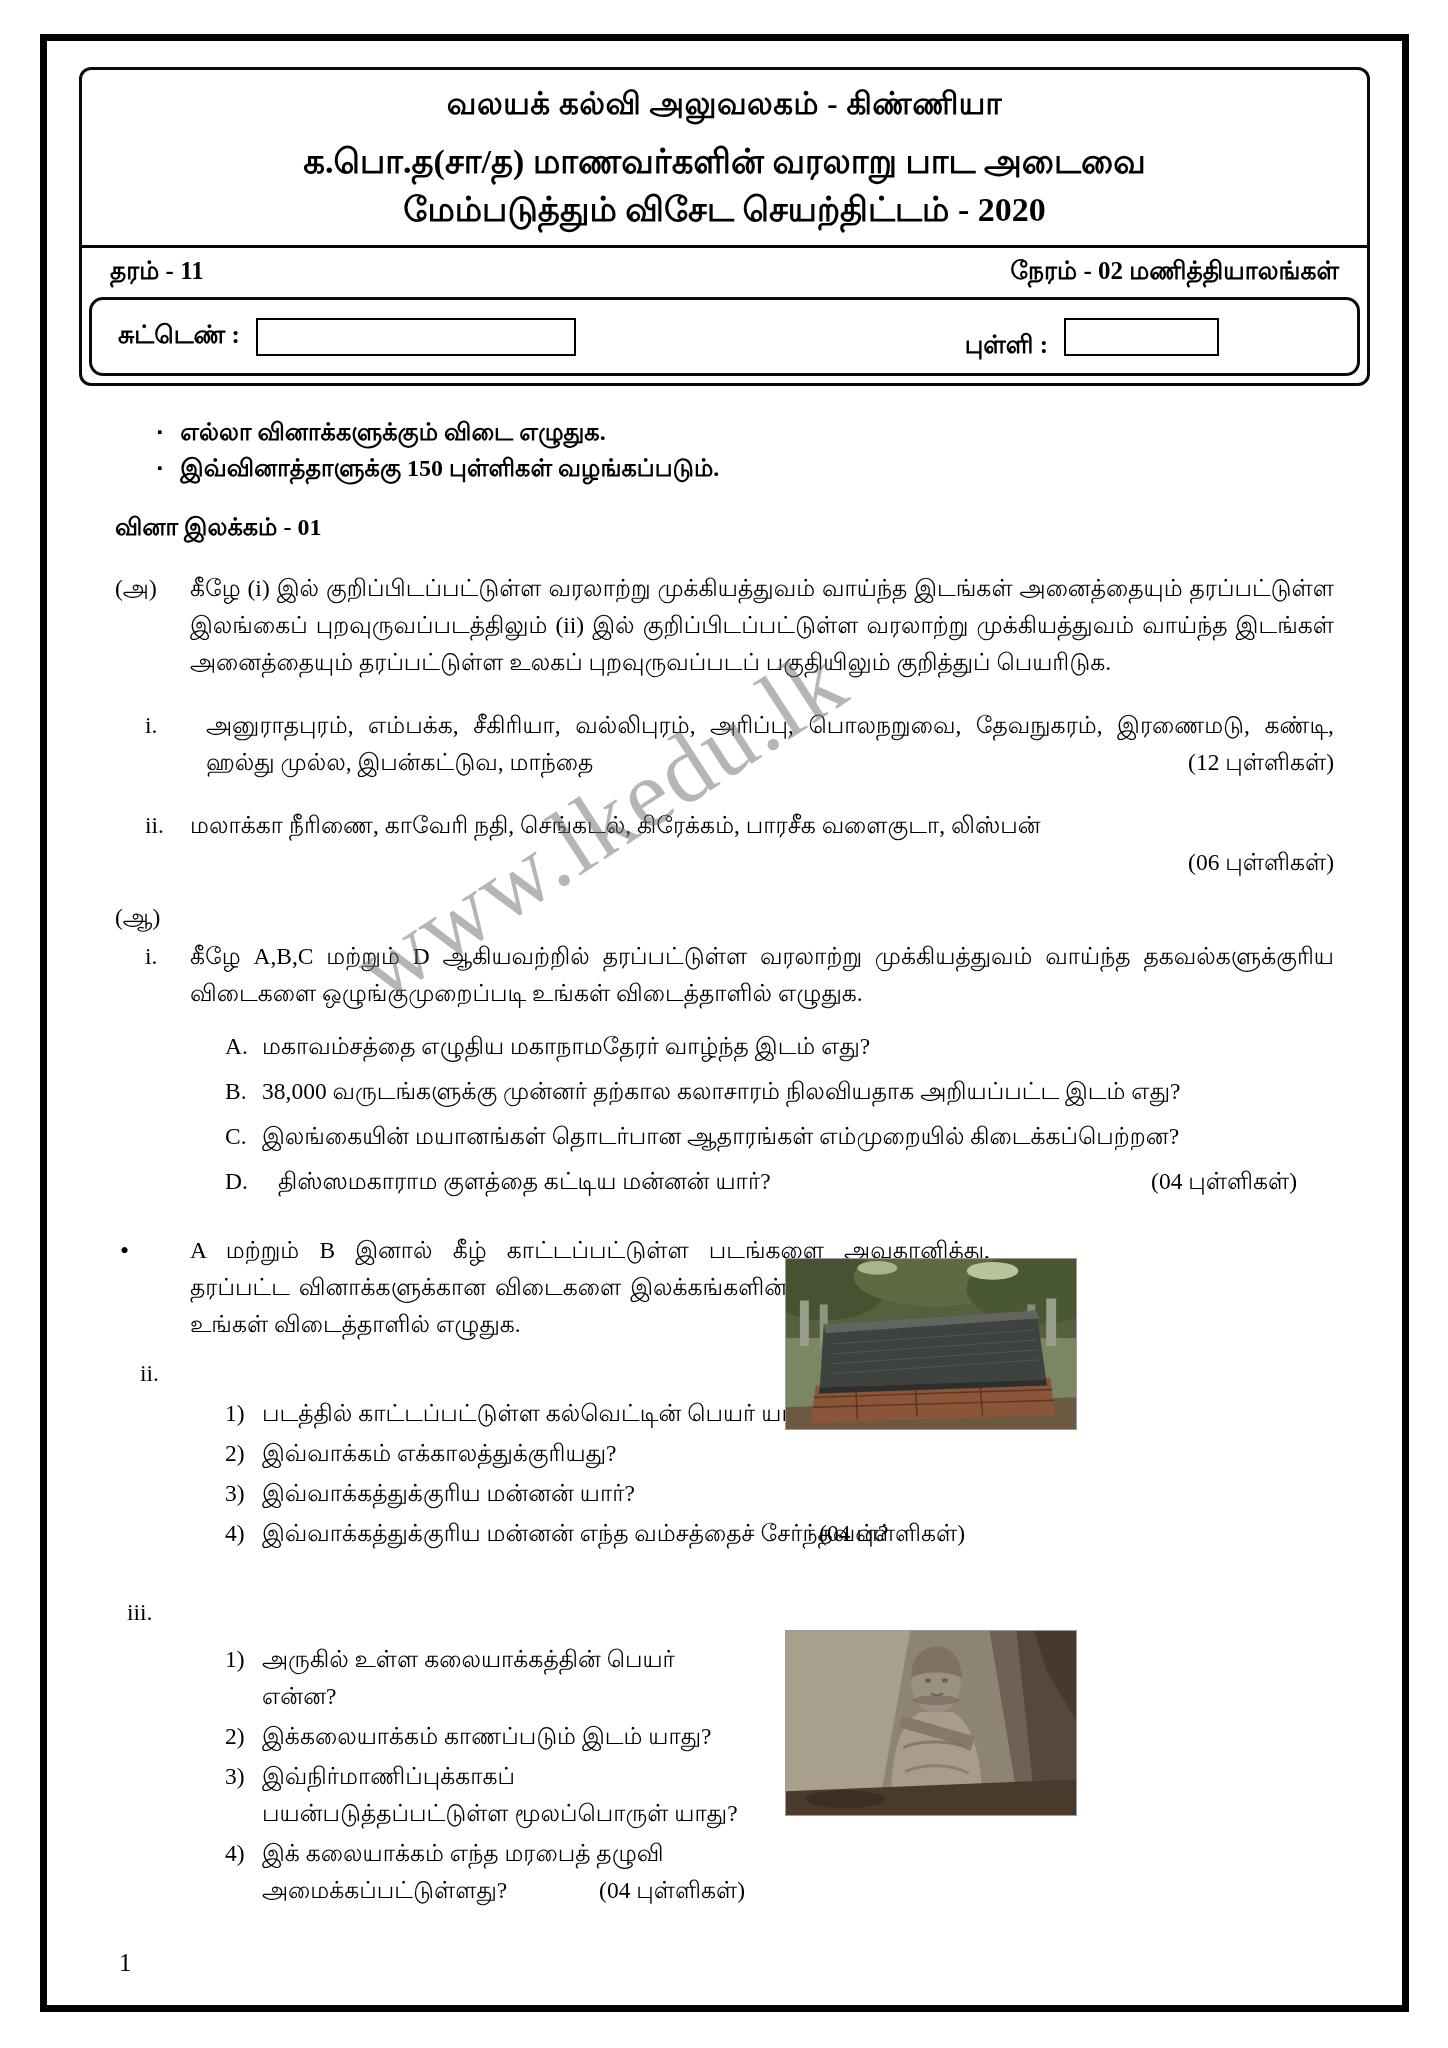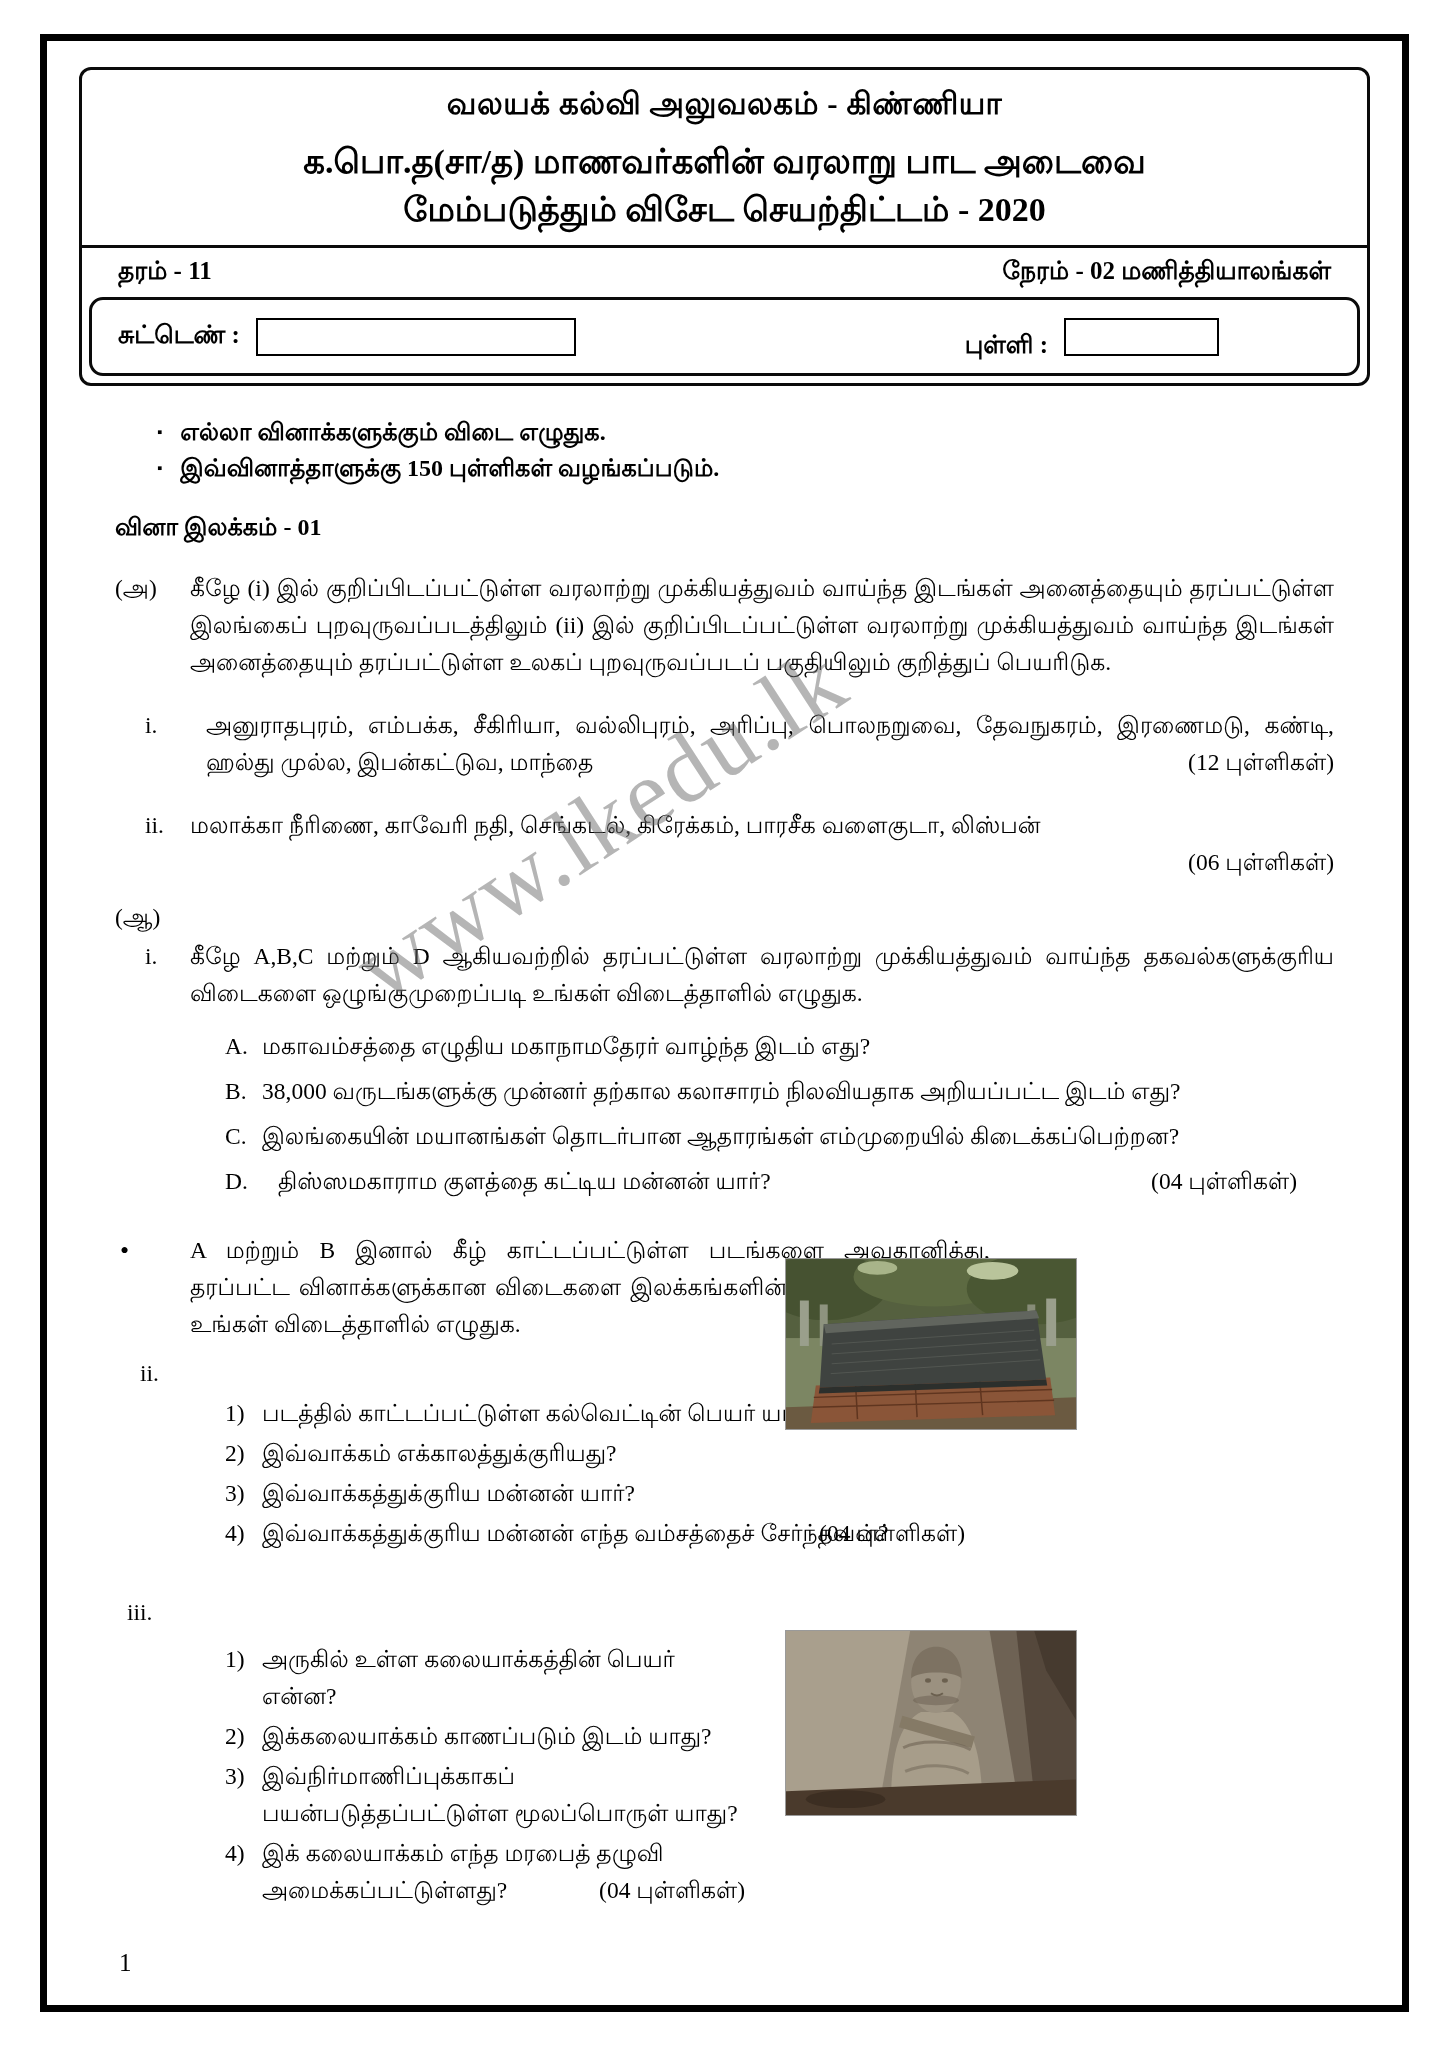--- a/index.html
+++ b/index.html
@@ -15,21 +15,21 @@
   .watermark { position:absolute; left:160px; top:768px; width:880px; text-align:center;
     font-size:96px; letter-spacing:2px; color:#6e6e6e; opacity:0.5;
     transform:rotate(-33deg); z-index:6; pointer-events:none; white-space:nowrap; }
 
   
   .header-box { border:3px solid #0a0a0a; border-radius:12px; overflow:hidden; background:#fff; }
   .hb-top { text-align:center; padding:16px 12px 12px; }
   .office { font-size:31px; font-weight:bold; letter-spacing:.5px; }
   .program { font-size:34px; font-weight:bold; margin-top:12px; line-height:1.4; }
   .hb-grade { display:flex; justify-content:space-between; align-items:center;
-    border-top:3px solid #0a0a0a; padding:9px 36px; font-size:25px; font-weight:bold; }
+    border-top:3px solid #0a0a0a; padding:9px 28px; font-size:25px; font-weight:bold; }
   .hb-index { border:3px solid #0a0a0a; border-radius:14px; margin:0 7px 7px;
     display:flex; align-items:center; padding:11px 26px; font-size:25px; font-weight:bold; }
   .fill-box { display:inline-block; border:2.5px solid #000; background:#fff; height:38px; }
   .fill-index { width:320px; margin-left:16px; }
   .marks-label { margin-left:auto;margin-top:20px; }
   .fill-marks { width:155px; margin-left:16px; margin-right:112px; }
 
   
   .instructions { margin:28px 0 0 78px; }
   .instr { display:flex; gap:18px; font-size:24px; font-weight:bold; line-height:36px; }

